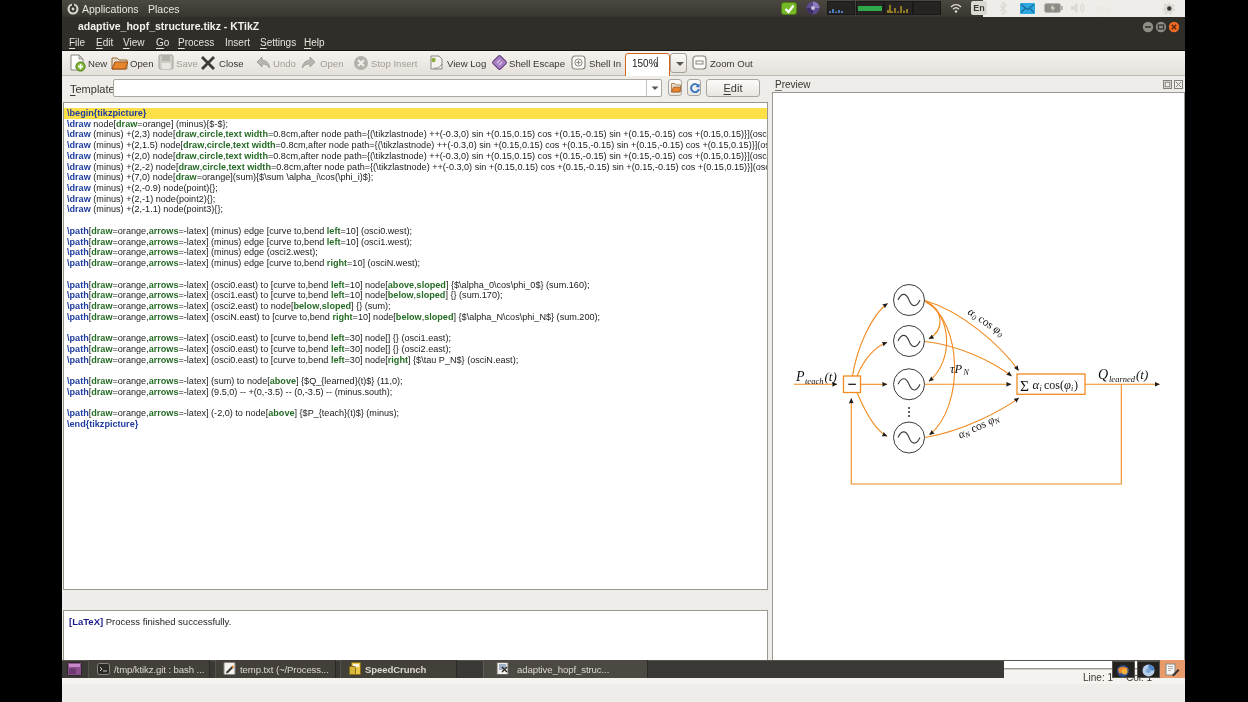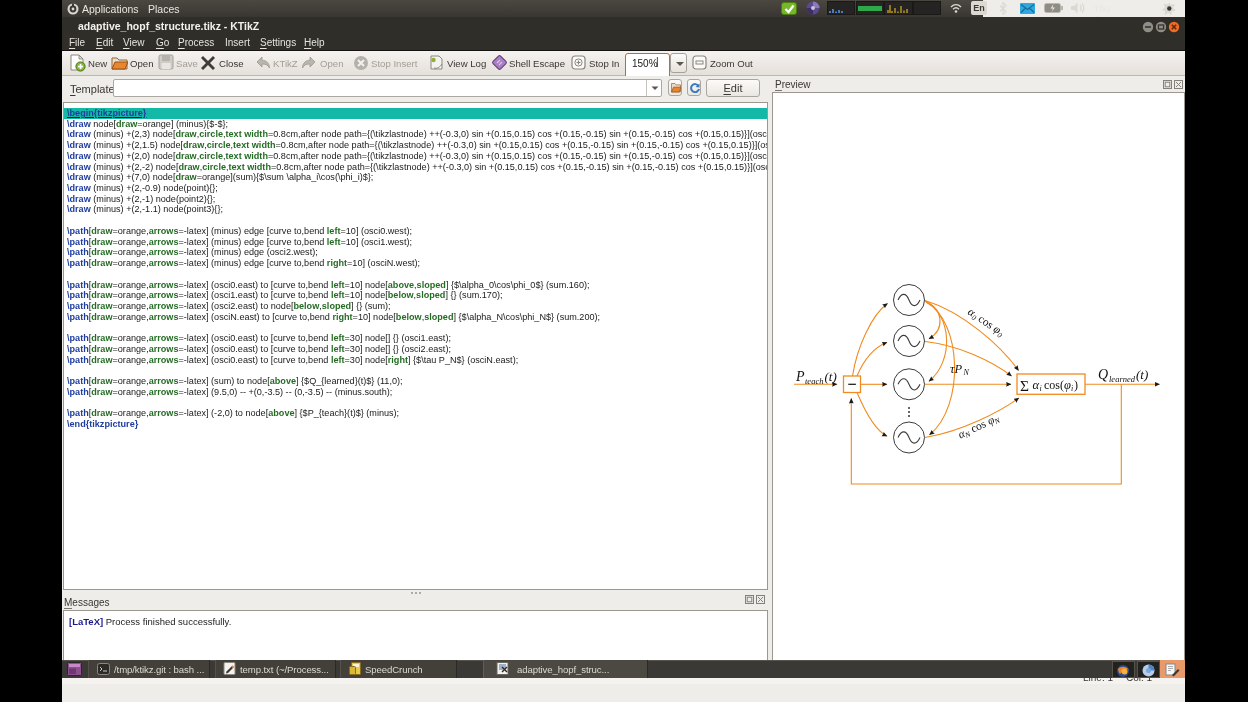--- a/index.html
+++ b/index.html
@@ -21,31 +21,31 @@
 #row2{position:absolute;left:0;top:76px;width:1123px;height:26px;background:#efedea;font-size:11px;color:#3a3631;}
 #tcombo{position:absolute;left:51px;top:3px;width:549px;height:18px;background:#fff;border:1px solid #aca8a1;border-radius:2px;}
 #tcombo .arr{position:absolute;right:0;top:0;width:15px;height:16px;border-left:1px solid #c4c0ba;}
 .sbtn{position:absolute;top:3px;width:14px;height:17px;background:linear-gradient(#fcfbf9,#eae7e1);border:1px solid #aaa69f;border-radius:3px;}
 #editbtn{position:absolute;left:644px;top:3px;width:54px;height:18px;background:linear-gradient(#fcfbf9,#eae7e1);border:1px solid #aaa69f;border-radius:3px;text-align:center;line-height:16px;}
 
 #editor{position:absolute;left:1px;top:102px;width:705px;height:488px;background:#fff;border:1px solid #9c9890;overflow:hidden;}
 #code{position:absolute;left:3px;top:5px;white-space:pre;font-family:"Liberation Sans",sans-serif;font-size:9.1px;line-height:10.72px;color:#1a1a1a;width:2000px;}
 #code .k{color:#1f3d9e;font-weight:bold;}
 #code .g{color:#246b24;font-weight:bold;}
-#code .hl{background:#14b8a6;display:inline-block;width:703px;margin-left:-3px;padding-left:3px;text-decoration:underline;}
+#code .hl{background:#fde047;display:inline-block;width:703px;margin-left:-3px;padding-left:3px;}
 
 #msghead{position:absolute;left:0;top:590px;width:707px;height:20px;background:#efedea;font-size:10px;color:#3a3631;}
 #messages{position:absolute;left:1px;top:610px;width:705px;height:59px;background:#fff;border:1px solid #9c9890;font-size:9.5px;color:#222;}
 
 #preview{position:absolute;left:710px;top:92px;width:413px;height:577px;background:#fff;border:1px solid #9c9890;}
 #pvlabel{position:absolute;left:713px;top:79px;font-size:10px;color:#3a3631;}
 
 #statusbar{position:absolute;left:0;top:669px;width:1123px;height:15px;background:#f5f3f0;border-top:1px solid #cfccc6;font-size:10px;color:#3a3631;}
 
-#taskbar{position:absolute;left:0;top:660px;width:1123px;height:18px;background:#3b3935;color:#dcd9d2;font-size:9.6px;letter-spacing:-0.1px;}
+#taskbar{position:absolute;left:0;top:660px;width:942px;height:18px;background:#3b3935;color:#dcd9d2;font-size:9.6px;letter-spacing:-0.1px;}
 .tbtn{position:absolute;top:0;height:18px;background:#434039;border-left:1px solid #55524b;border-right:1px solid #2b2925;}
 .tbtn .tl{position:absolute;top:3.5px;white-space:nowrap;overflow:hidden;}
 svg{display:block;}
 </style></head>
 <body>
 <div id="d">
 
 <div id="toppanel">
   <svg class="abs" style="left:5px;top:3px" width="12" height="12" viewBox="0 0 12 12">
         <circle cx="6" cy="6" r="5.5" fill="#dcd9d2"></circle>
@@ -152,21 +152,21 @@
         <rect x="3.6" y="9" width="9" height="6" fill="#e8e6e2"></rect>
       </svg>
   <span class="lb dis" style="left:114px">Save</span>
   <svg class="abs" style="left:138px;top:4px" width="16" height="16" viewBox="0 0 16 16">
         <path d="M3 1 L8 6 L13 1 L15 3 L10 8 L15 13 L13 15 L8 10 L3 15 L1 13 L6 8 L1 3 Z" fill="#3e3c38"></path>
       </svg>
   <span class="lb" style="left:157px">Close</span>
   <svg class="abs" style="left:192px;top:4px" width="17" height="15" viewBox="0 0 17 15">
         <path d="M8 2 L3 7 L8 12 L8 9 C12 9 14 10 15.5 13 C15.5 8 12 5.2 8 5.2 Z" fill="#b9b6b0" stroke="#9a9791" stroke-width="0.8"></path>
       </svg>
-  <span class="lb dis" style="left:211px">KTikZ</span>
+  <span class="lb dis" style="left:211px">Undo</span>
   <svg class="abs" style="left:239px;top:4px" width="17" height="15" viewBox="0 0 17 15">
         <path d="M9 2 L14 7 L9 12 L9 9 C5 9 3 10 1.5 13 C1.5 8 5 5.2 9 5.2 Z" fill="#b9b6b0" stroke="#9a9791" stroke-width="0.8"></path>
       </svg>
   <span class="lb dis" style="left:258px">Open</span>
   <svg class="abs" style="left:291px;top:4px" width="16" height="16" viewBox="0 0 16 16">
         <circle cx="8" cy="8" r="7" fill="#b4b1ab"></circle>
         <path d="M5 5 L11 11 M11 5 L5 11" stroke="#f2f0ed" stroke-width="2"></path>
       </svg>
   <span class="lb dis" style="left:309px">Stop Insert</span>
   <svg class="abs" style="left:367px;top:4px" width="15" height="16" viewBox="0 0 15 16">
@@ -178,21 +178,21 @@
   <svg class="abs" style="left:429px;top:3px" width="17" height="17" viewBox="0 0 17 17">
         <rect x="3.2" y="3.2" width="10.6" height="10.6" rx="1.5" transform="rotate(45 8.5 8.5)" fill="#a87fc2" stroke="#5f3a78" stroke-width="1"></rect>
         <path d="M6 9 l3 -3 M8 11 l3 -3" stroke="#d9c2e8" stroke-width="1.2"></path>
       </svg>
   <span class="lb" style="left:447px">Shell Escape</span>
   <svg class="abs" style="left:509px;top:4px" width="15" height="15" viewBox="0 0 15 15">
         <rect x="1" y="1" width="13" height="13" rx="3" fill="#fbfaf8" stroke="#89867f" stroke-width="1.2"></rect>
         <circle cx="7.5" cy="7.5" r="3.6" fill="none" stroke="#89867f" stroke-width="1"></circle>
         <path d="M7.5 5.5 v4 M5.5 7.5 h4" stroke="#89867f" stroke-width="1.2"></path>
       </svg>
-  <span class="lb" style="left:527px">Stop In</span>
+  <span class="lb" style="left:527px">Shell In</span>
   <div class="abs" style="left:563px;top:2px;width:45px;height:36px;background:#fff;border:1.5px solid #d3641c;border-radius:3px;">
     <span class="abs" style="left:6px;top:3.5px;font-size:10px;color:#1a1a1a;">150%</span>
     <span class="abs" style="left:30px;top:2px;font-size:10px;color:#1a1a1a;">|</span>
   </div>
   <div class="abs" style="left:608px;top:2px;width:17px;height:20px;background:linear-gradient(#fcfbf9,#e6e2dc);border:1px solid #a5a19a;border-radius:3px;">
         <svg style="position:absolute;left:4px;top:7px" width="10" height="6" viewBox="0 0 10 6">
           <path d="M1 1 L5 5 L9 1 Z" fill="#5a574f"></path>
         </svg>
       </div>
   <svg class="abs" style="left:630px;top:4px" width="15" height="15" viewBox="0 0 15 15">
@@ -260,34 +260,20 @@
 <span class="k">\path</span>[<span class="g">draw</span>=orange,<span class="g">arrows</span>=-latex] (osci0.east) to [curve to,bend <span class="g">left</span>=30] node[] {} (osci2.east);
 <span class="k">\path</span>[<span class="g">draw</span>=orange,<span class="g">arrows</span>=-latex] (osci0.east) to [curve to,bend <span class="g">left</span>=30] node[<span class="g">right</span>] {$\tau P_N$} (osciN.east);
  
 <span class="k">\path</span>[<span class="g">draw</span>=orange,<span class="g">arrows</span>=-latex] (sum) to node[<span class="g">above</span>] {$Q_{learned}(t)$} (11,0);
 <span class="k">\path</span>[<span class="g">draw</span>=orange,<span class="g">arrows</span>=-latex] (9.5,0) -- +(0,-3.5) -- (0,-3.5) -- (minus.south);
  
 <span class="k">\path</span>[<span class="g">draw</span>=orange,<span class="g">arrows</span>=-latex] (-2,0) to node[<span class="g">above</span>] {$P_{teach}(t)$} (minus);
 <span class="k">\end{tikzpicture}</span></div>
     </div>
 
-<div id="msghead">
-  <svg class="abs" style="left:348px;top:1px" width="12" height="4" viewBox="0 0 12 4">
-        <circle cx="2" cy="2" r="1" fill="#9a968f"></circle>
-        <circle cx="6" cy="2" r="1" fill="#9a968f"></circle>
-        <circle cx="10" cy="2" r="1" fill="#9a968f"></circle>
-      </svg>
-  <span class="abs" style="left:2px;top:7px"><span style="border-bottom:1px solid #7a766f">M</span>essages</span>
-  <svg class="abs" style="left:683px;top:5px" width="20" height="9" viewBox="0 0 20 9">
-        <rect x="0.5" y="0.5" width="8" height="8" fill="none" stroke="#84817a"></rect>
-        <rect x="2.2" y="2.2" width="4.6" height="4.6" fill="none" stroke="#84817a"></rect>
-        <rect x="11.5" y="0.5" width="8" height="8" fill="none" stroke="#84817a"></rect>
-        <path d="M13 2 l5 5 m0 -5 l-5 5" stroke="#84817a"></path>
-      </svg>
-</div>
 <div id="messages">
       <div class="abs" style="left:5px;top:5px"><span style="color:#1a1a8c;font-weight:bold;margin-top:22px;">[LaTeX]</span> Process finished successfully.</div>
     </div>
 
 <div id="preview">
 <svg width="411" height="575" viewBox="0 0 411 575" style="position:absolute;left:0;top:0">
 <defs>
 <marker id="ah" markerUnits="userSpaceOnUse" markerWidth="7" markerHeight="6" refX="5" refY="2.4" orient="auto">
             <path d="M0,0 L5.4,2.4 L0,4.8 C0.8,3.9 0.8,0.9 0,0 Z" fill="#1a1a1a"></path>
           </marker>
@@ -388,21 +374,21 @@
           <path d="M9 4 l1.5 1.5" stroke="#e8862d" stroke-width="2"></path>
         </svg>
     <span class="tl" style="left:24px;width:92px;">temp.txt (~/Process...</span>
   </div>
   <div class="tbtn" style="left:278px;width:117px;">
     <svg class="abs" style="left:8px;top:2px" width="12" height="13" viewBox="0 0 12 13">
           <rect x="2.5" y="0.5" width="9" height="12" rx="1" fill="#e8c84a" stroke="#8a6c18"></rect>
           <rect x="4" y="2" width="6" height="3" fill="#f8f4e0"></rect>
           <rect x="0.5" y="4.5" width="6" height="8" rx="1" fill="#d8b83a" stroke="#8a6c18"></rect>
         </svg>
-    <span class="tl" style="left:24px;width:86px;">SpeedCrunch</span>
+    <span class="tl" style="left:24px;width:86px;font-weight:bold;">SpeedCrunch</span>
   </div>
   <div class="tbtn" style="left:421px;width:165px;background:#4c4942;border-left:1px solid #615d55;">
     <svg class="abs" style="left:12px;top:2px" width="13" height="13" viewBox="0 0 13 13">
           <rect x="1" y="0.5" width="11" height="12" fill="#f4f2ee" stroke="#6a675f"></rect>
           <path d="M3 3 h7 M3 5 h7 M3 7 h4" stroke="#4a6fa5" stroke-width="1"></path>
           <path d="M6 5 l5 5 m0 -5 l-5 5" stroke="#2a2825" stroke-width="1.4"></path>
         </svg>
     <span class="tl" style="left:33px;width:125px;">adaptive_hopf_struc...</span>
   </div>
   <div class="abs" style="left:1050px;top:1px;width:23px;height:17px;background:#23211e;border:1px solid #55524b;">

